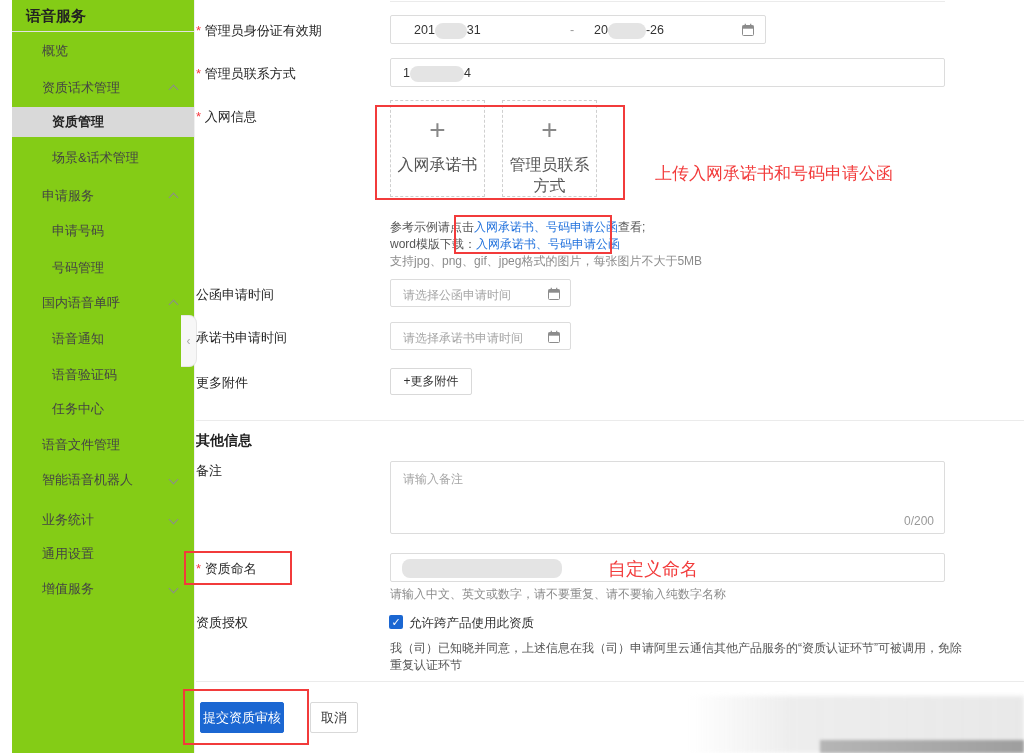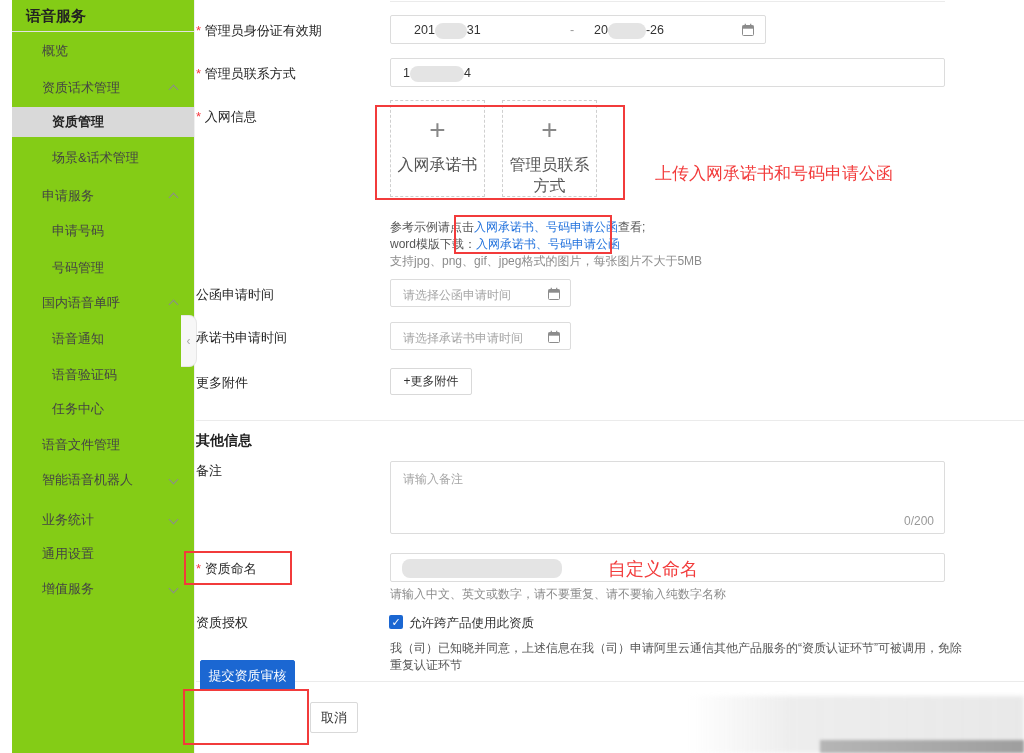--- a/index.html
+++ b/index.html
@@ -224,20 +224,20 @@
 
   <div class="flabel" style="left:196px;top:614px">资质授权</div>
   <div class="checkbox" style="left:389px;top:615px">
     <span>✓</span>
   </div>
   <div class="abs" style="left:409px;top:615px;font-size:12.5px;color:#333">允许跨产品使用此资质</div>
   <div class="para" style="left:390px;top:640px;width:572px">我（司）已知晓并同意，上述信息在我（司）申请阿里云通信其他产品服务的“资质认证环节”可被调用，免除重复认证环节</div>
 
   <div class="hairline" style="left:196px;top:681px;width:828px"></div>
 
-  <div class="btn btn-primary" style="left:200px;top:660px;width:95px;height:31px">提交资质审核</div>
+  <div class="btn btn-primary" style="left:200px;top:702px;width:84px;height:31px">提交资质审核</div>
   <div class="btn btn-plain" style="left:310px;top:702px;width:48px;height:31px;font-size:13px">取消</div>
   <div class="redbox" style="left:183px;top:689px;width:126px;height:56px"></div>
 
   <div class="watermark"></div>
   <div class="watermark-strip"></div>
 
 </div>
 
 </body></html>

